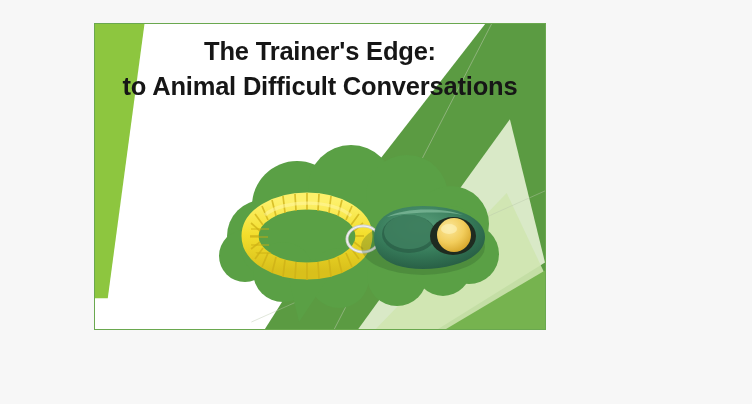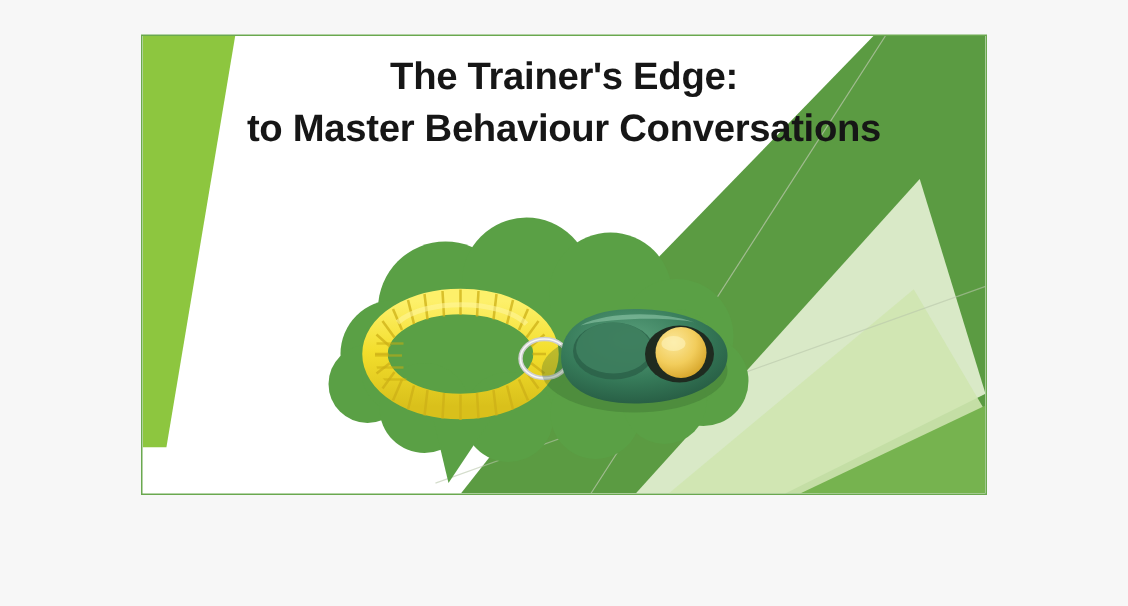--- a/index.html
+++ b/index.html
@@ -19,21 +19,21 @@
     left: 0; top: 0;
     width: 752px;
     height: 404px;
   }
 
   
   .slide {
     position: absolute;
     left: 94px;
     top: 23px;
-    width: 564px;
+    width: 452px;
     height: 307px;
     background: #ffffff;
     border: 1px solid #6aa84f;
     box-sizing: border-box;
     overflow: hidden;
   }
 
   .deco-layer {
     position: absolute;
     left: 0; top: 0;
@@ -108,21 +108,21 @@
       <polygon points="516,170 564,252 452,307 352,307" fill="#cfe6b0" opacity="0.9"></polygon>
 
       <polygon points="564,248 564,307 440,307" fill="#76b34f"></polygon>
 
       <line x1="497" y1="0" x2="300" y2="307" stroke="#b9c7ab" stroke-width="0.8" opacity="0.75"></line>
       <line x1="196" y1="300" x2="564" y2="168" stroke="#b9c7ab" stroke-width="0.8" opacity="0.6"></line>
     </svg>
 
     <div class="title-block">
       <span class="title-line">The Trainer's Edge:</span>
-      <span class="title-line">to Master Behaviour Conversations</span>
+      <span class="title-line">to Animal Difficult Conversations</span>
     </div>
 
     <div class="cloud-wrap">
 
       <svg class="cloud-svg" viewBox="0 0 300 187">
         <g fill="#5aa045">
 
           <circle cx="86" cy="62" r="45"></circle>
           <circle cx="140" cy="44" r="43"></circle>
           <circle cx="196" cy="52" r="41"></circle>

